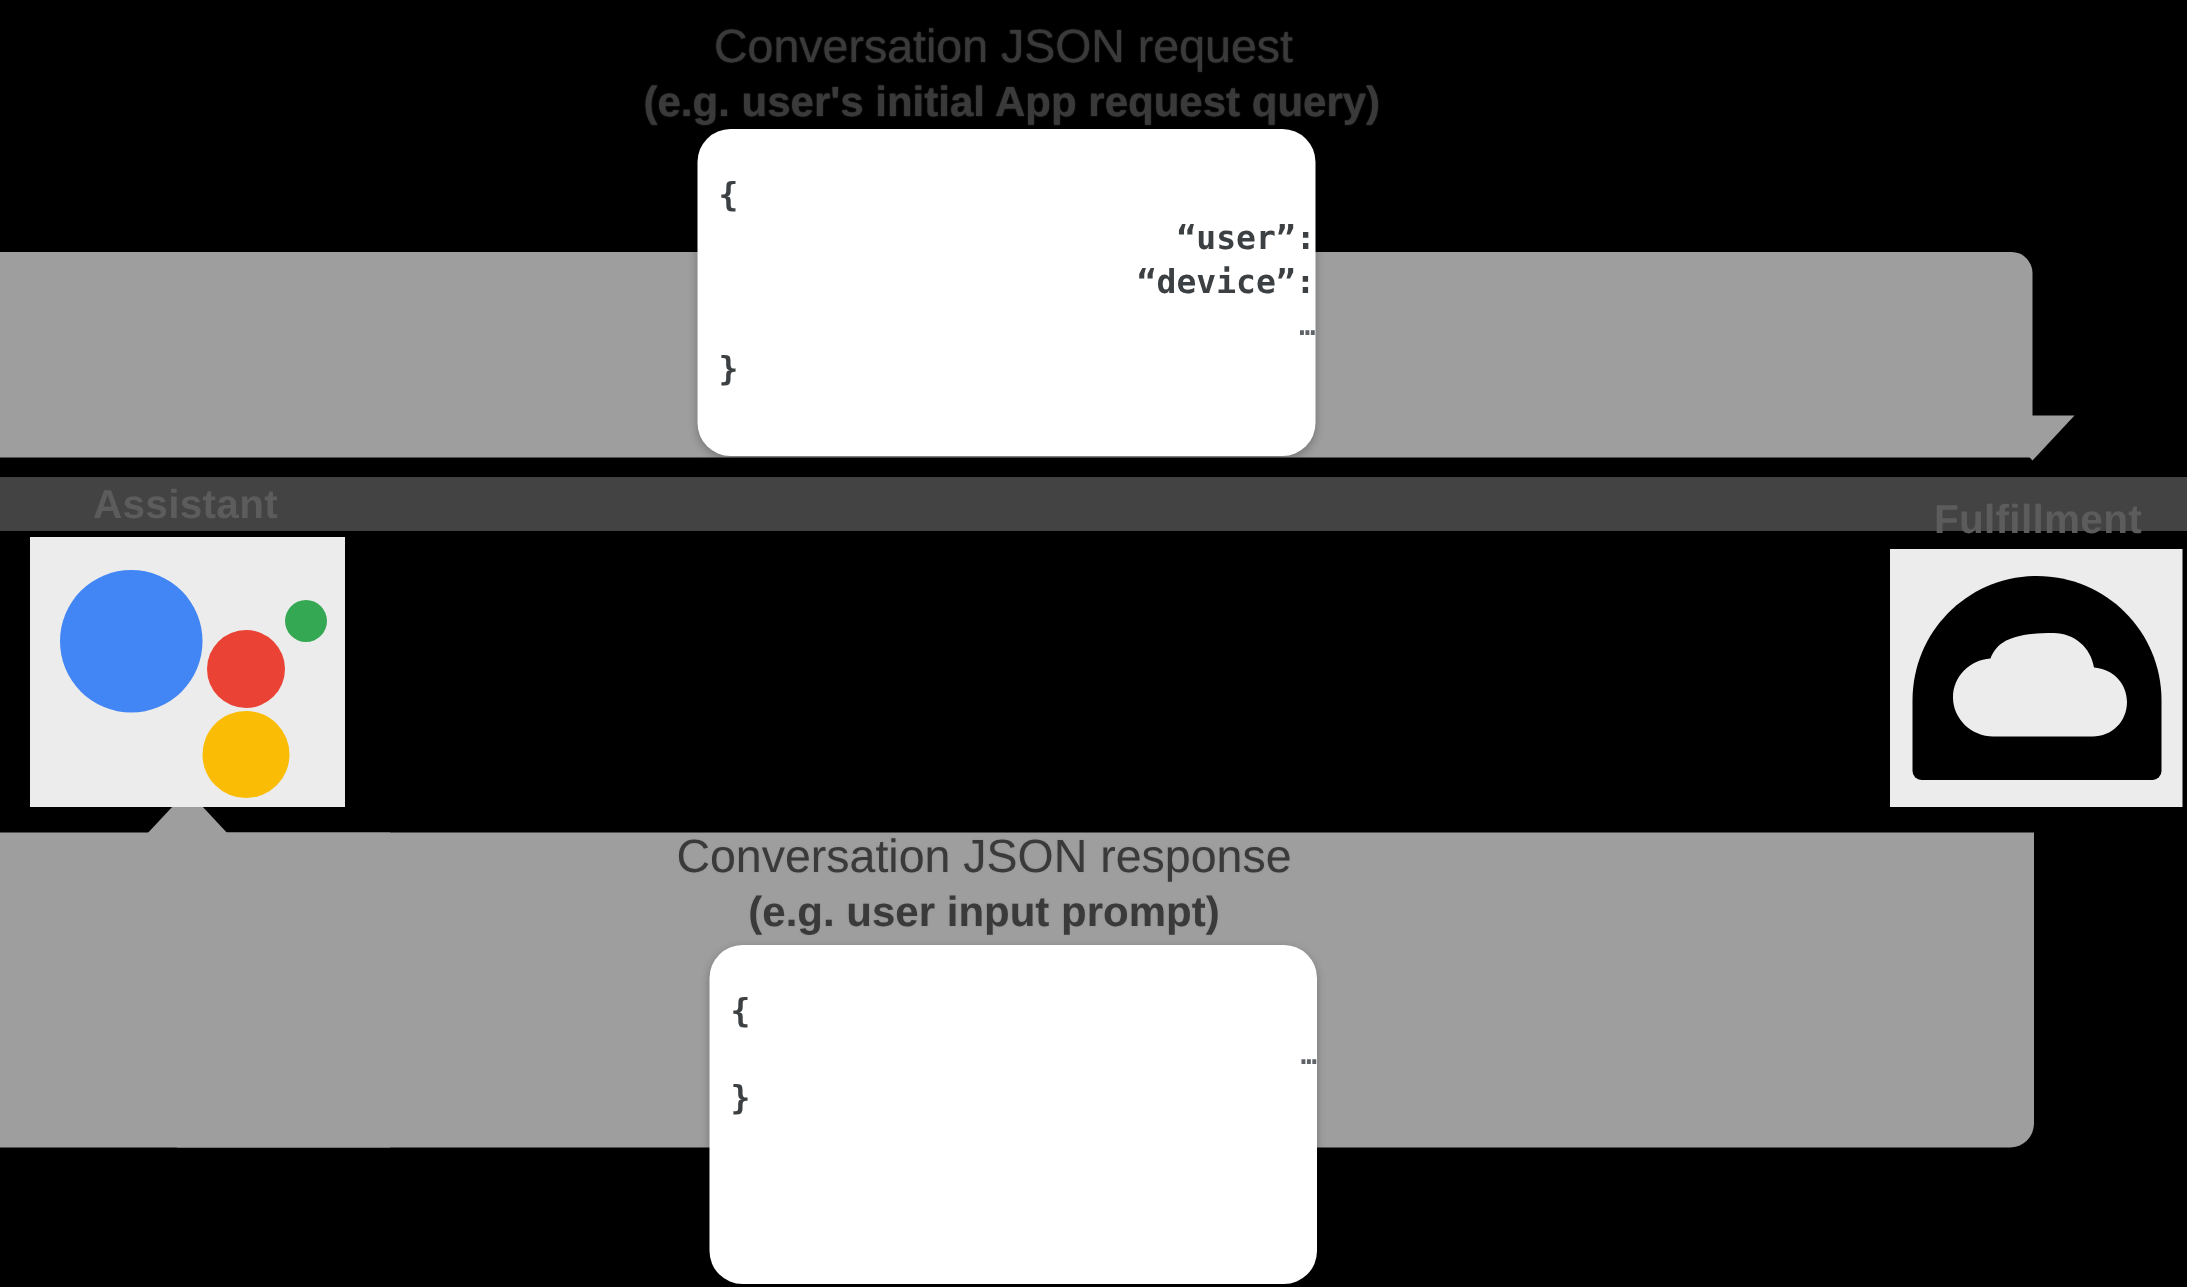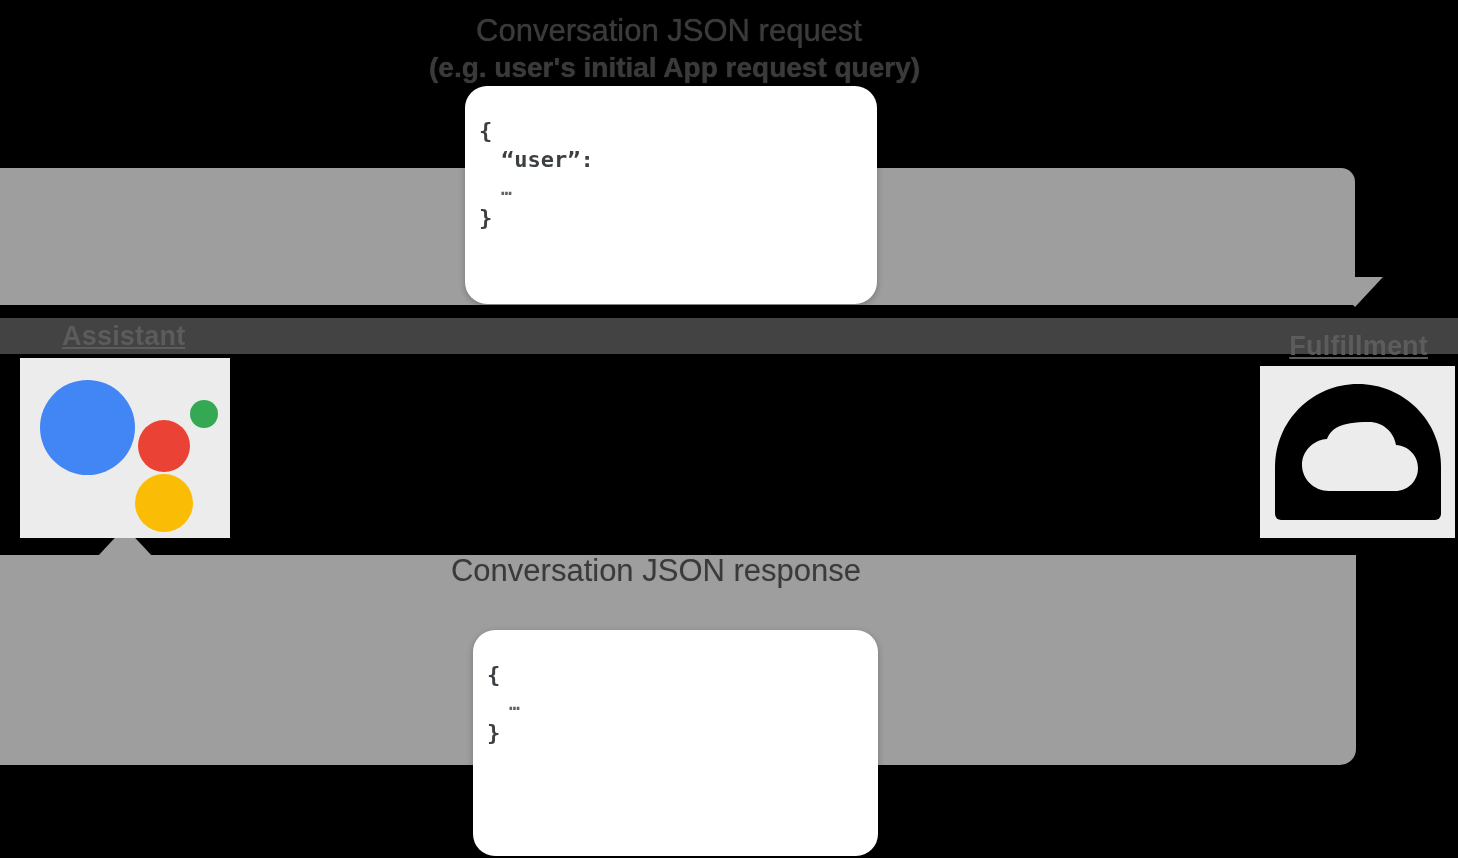--- a/index.html
+++ b/index.html
@@ -73,21 +73,20 @@
   }
   .lane-label {
     position: absolute;
     top: 319px;
     font-size: 27px;
     font-weight: 700;
     color: #5c5c5c;
     letter-spacing: 0.2px;
     line-height: 34px;
     white-space: nowrap;
-    text-decoration: underline;
   }
   #label-assistant { left: 62px; }
   #label-fulfillment { right: 30px; margin-top: 10px; }
 
   
   .tile {
     position: absolute;
     background: #ececec;
   }
   #tile-assistant {
@@ -134,21 +133,21 @@
 
   .json-line {
     font-family: "DejaVu Sans Mono", monospace;
     font-size: 22px;
     font-weight: 700;
     color: #3c4043;
     line-height: 29px;
     white-space: pre;
     padding-left: 14px;
   }
-  .json-line.indent { padding-left: 36px; }
+  .json-line.indent { padding-left: 36px; text-align: right; }
   .json-line.ellipsis { font-size: 18px; color: #5f6368; }
 
   
   .caption {
     position: absolute;
     text-align: center;
     white-space: nowrap;
     color: #3a3a3a;
     text-shadow: 0 0 1px rgba(120,120,120,0.55);
   }
@@ -196,26 +195,28 @@
   </div>
 
   <div class="caption" id="caption-request">
     <div class="line1">Conversation JSON request</div>
     <div class="line2">(e.g. user's initial App request query)</div>
   </div>
 
   <div class="json-card" id="json-request">
     <div class="json-line">{</div>
     <div class="json-line indent">“user”:</div>
+    <div class="json-line indent">“device”:</div>
     <div class="json-line indent ellipsis">…</div>
     <div class="json-line">}</div>
   </div>
 
   <div class="caption" id="caption-response">
     <div class="line1">Conversation JSON response</div>
+    <div class="line2">(e.g. user input prompt)</div>
   </div>
 
   <div class="json-card" id="json-response">
     <div class="json-line">{</div>
     <div class="json-line indent ellipsis">…</div>
     <div class="json-line">}</div>
   </div>
 
 </div>
 

